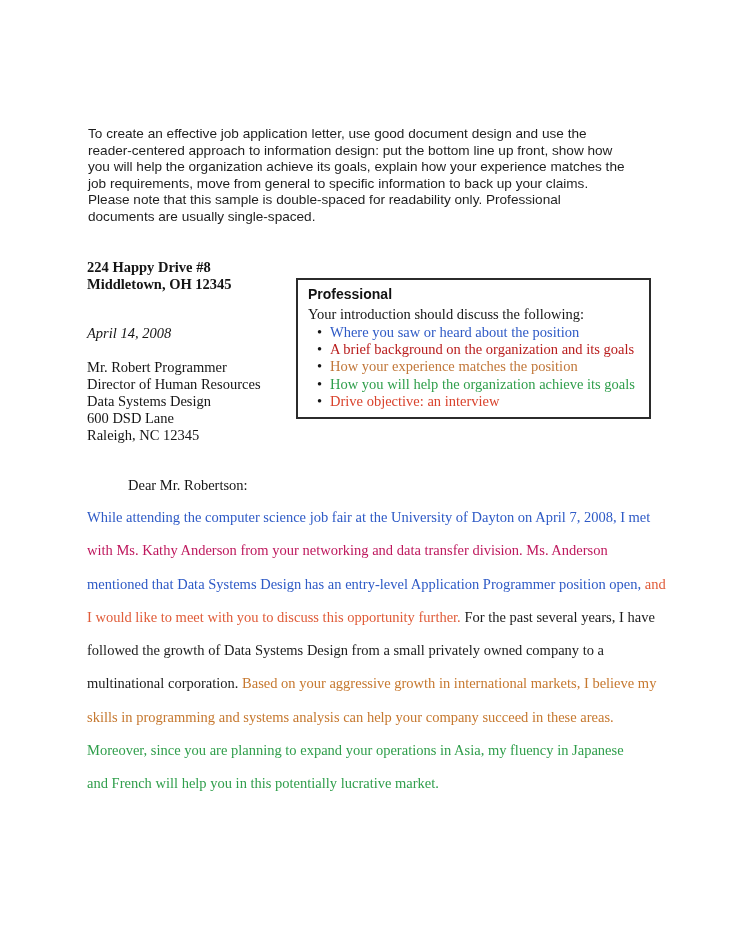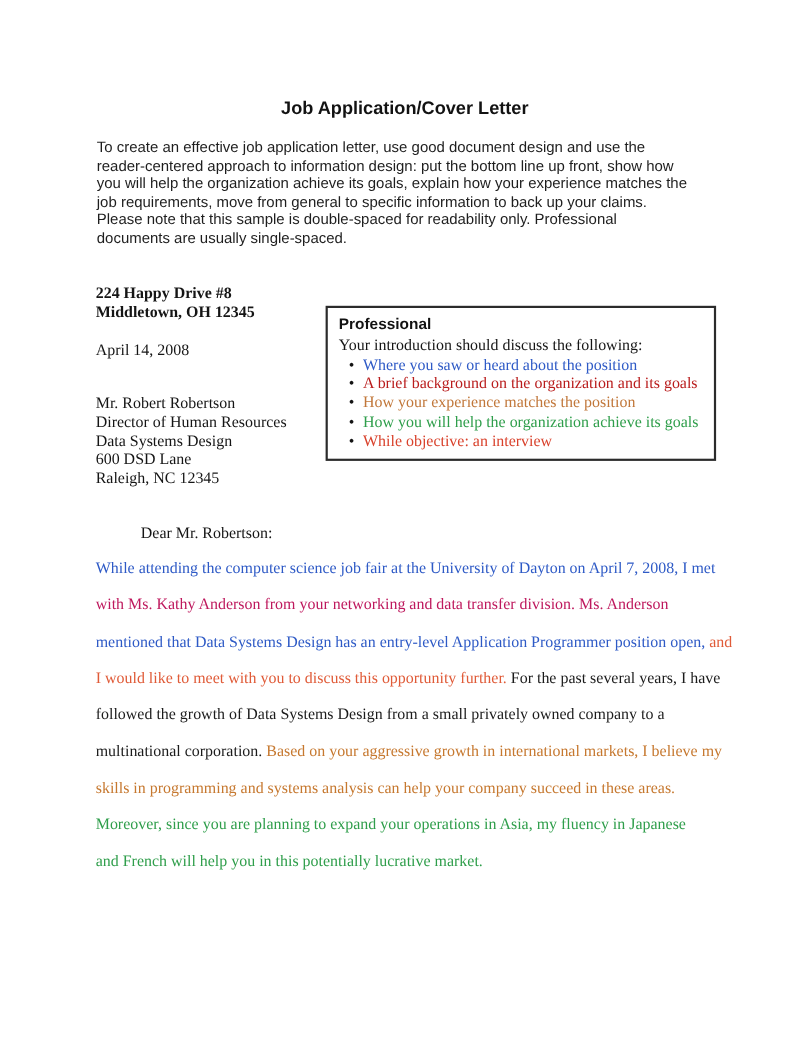--- a/index.html
+++ b/index.html
@@ -21,21 +21,21 @@
 
   .intro-par{
     position:absolute;left:88px;top:126px;width:590px;
     font-family:"Liberation Sans", sans-serif;
     font-size:13.6px;line-height:16.6px;color:#1e1e1e;
   }
   .intro-par .tline{white-space:nowrap;}
 
   .addr{position:absolute;left:87px;font-size:14.5px;line-height:17px;color:#151515;}
   .sender{top:259px;font-weight:bold;}
-  .dateline{position:absolute;left:87px;top:311px;font-size:14.5px;color:#151515;}
+  .dateline{position:absolute;left:87px;top:325px;font-size:14.5px;color:#151515;font-style:italic;}
   .recipient{top:359px;}
 
   .ibox{
     position:absolute;left:296px;top:278px;width:355px;height:141px;
     box-sizing:border-box;border:2px solid #2b2b2b;background:#ffffff;
     padding:5px 10px 0 10px;
   }
   .ibox-heading{
     font-family:"Liberation Sans", sans-serif;
     font-weight:bold;font-size:14px;color:#121212;margin:1px 0 4px 0;
@@ -52,40 +52,39 @@
   .body-line{
     font-size:14.5px;line-height:16.8px;margin-bottom:16.5px;
     white-space:nowrap;
   }
 </style>
 </head>
 <body>
 
 <div class="page">
 
-  <div class="doc-title">Job Application/Cover Letter</div>
 
   <div class="intro-par">
       <div class="tline">To create an effective job application letter, use good document design and use the</div>
       <div class="tline">reader-centered approach to information design: put the bottom line up front, show how</div>
       <div class="tline">you will help the organization achieve its goals, explain how your experience matches the</div>
       <div class="tline">job requirements, move from general to specific information to back up your claims.</div>
       <div class="tline">Please note that this sample is double-spaced for readability only. Professional</div>
       <div class="tline">documents are usually single-spaced.</div>
     </div>
 
   <div class="addr sender">
       <div class="tline">224 Happy Drive #8</div>
       <div class="tline">Middletown, OH 12345</div>
     </div>
 
   <div class="dateline">April 14, 2008</div>
 
   <div class="addr recipient">
-      <div class="tline">Mr. Robert Robertson</div>
+      <div class="tline">Mr. Robert Programmer</div>
       <div class="tline">Director of Human Resources</div>
       <div class="tline">Data Systems Design</div>
       <div class="tline">600 DSD Lane</div>
       <div class="tline">Raleigh, NC 12345</div>
     </div>
 
   <div class="ibox">
     <div class="ibox-heading">Professional</div>
     <div class="ibox-lead">Your introduction should discuss the following:</div>
     <div class="bullets">
@@ -100,21 +99,21 @@
         <div class="bullet-row">
           <span class="bullet-mark">•</span>
           <span class="bullet-text" style="color: rgb(193, 119, 58);">How your experience matches the position</span>
         </div>
         <div class="bullet-row">
           <span class="bullet-mark">•</span>
           <span class="bullet-text" style="color: rgb(47, 158, 75);">How you will help the organization achieve its goals</span>
         </div>
         <div class="bullet-row">
           <span class="bullet-mark">•</span>
-          <span class="bullet-text" style="color: rgb(217, 66, 44);">While objective: an interview</span>
+          <span class="bullet-text" style="color: rgb(217, 66, 44);">Drive objective: an interview</span>
         </div>
       </div>
   </div>
 
   <div class="salutation">Dear Mr. Robertson:</div>
 
   <div class="letter-body">
       <div class="body-line"><span style="color: rgb(46, 90, 198);">While attending the computer science job fair at the University of Dayton on April 7, 2008, I met</span></div>
       <div class="body-line"><span style="color: #be185d;">with Ms. Kathy Anderson from your networking and data transfer division. Ms. Anderson</span></div>
       <div class="body-line"><span style="color: rgb(46, 90, 198);">mentioned that Data Systems Design has an entry-level Application Programmer position open,</span><span style="color: rgb(224, 91, 56);"> and</span></div>

